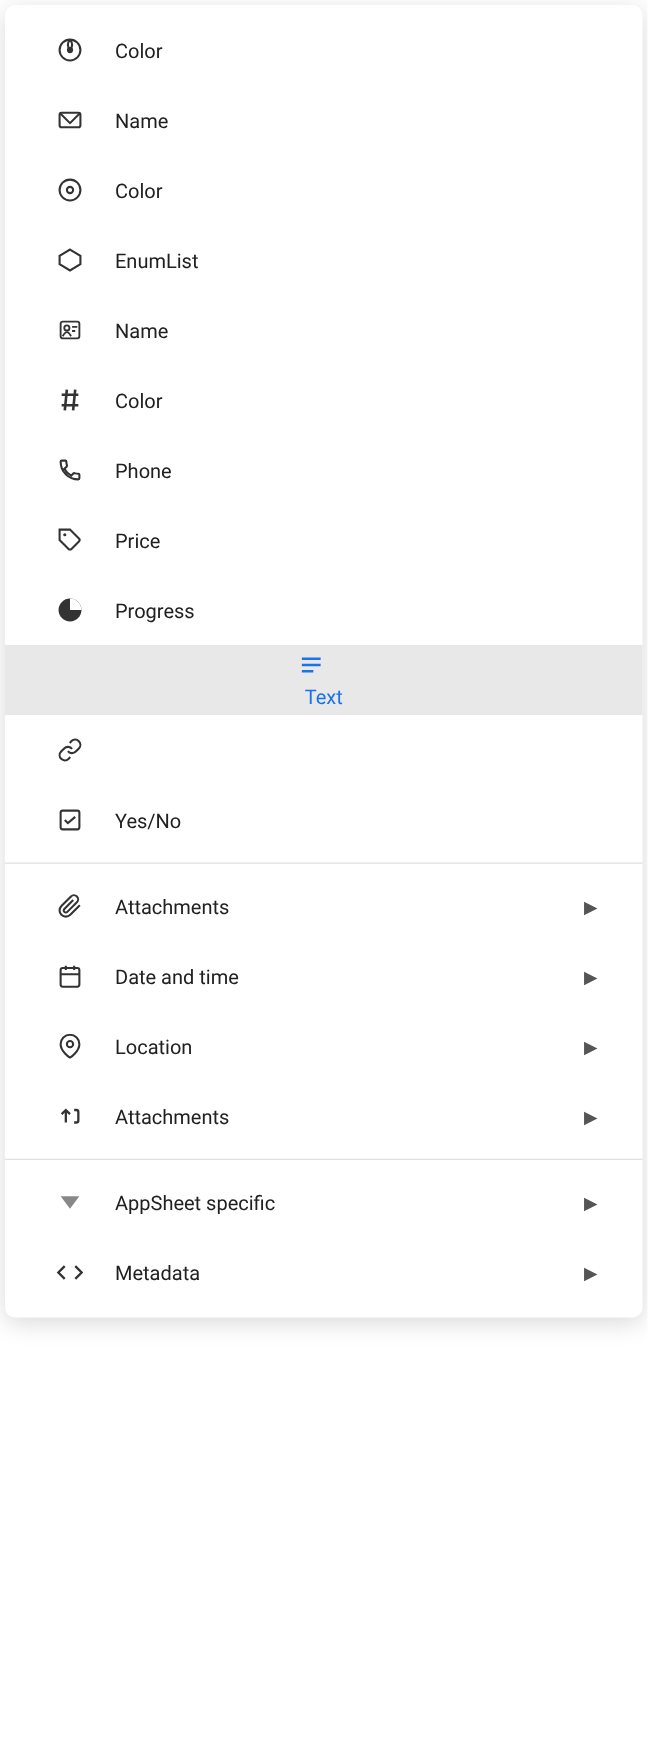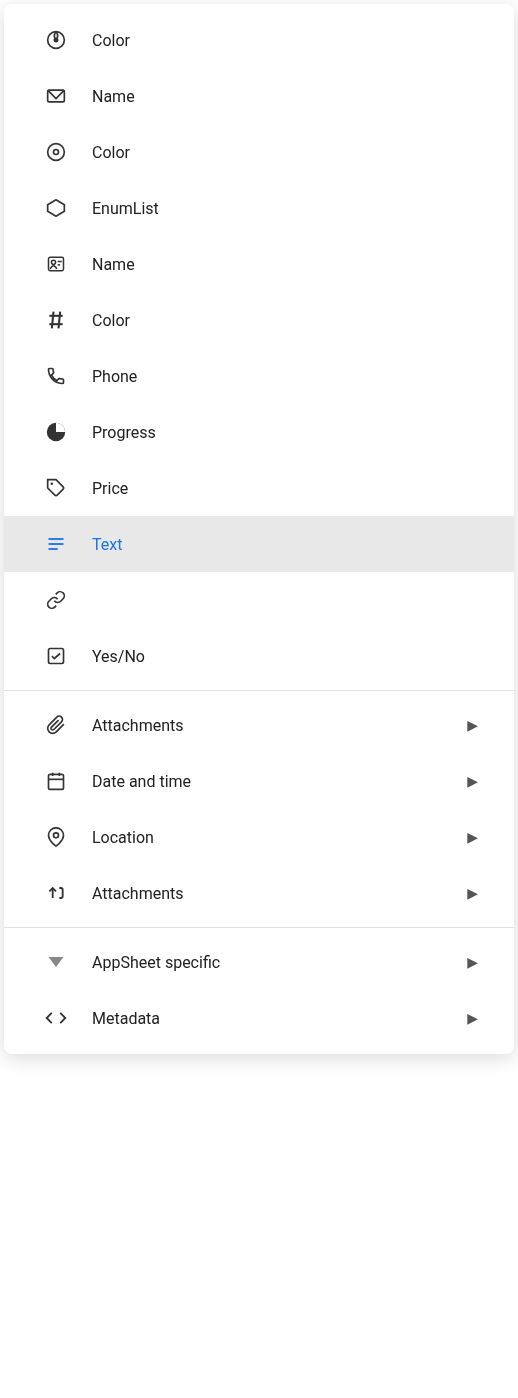--- a/index.html
+++ b/index.html
@@ -29,20 +29,21 @@
       display: flex;
       align-items: center;
       padding: 0 36px;
       height: 56px;
       cursor: pointer;
       position: relative;
     }
 
     .menu-item.selected {
       background: #e8e8e8;
+      flex-direction: column;
     }
 
     .menu-item.selected .item-label {
       color: #1a73e8;
     }
 
     .menu-item.selected .item-icon {
       color: #1a73e8;
     }
 
@@ -159,36 +160,36 @@
     <div class="item-icon icon-svg">
       <svg width="20" height="20" viewBox="0 0 24 24" fill="none" stroke="#333" stroke-width="2">
         <path d="M6.6 10.8c1.4 2.8 3.8 5.1 6.6 6.6l2.2-2.2c.3-.3.7-.4 1-.2 1.1.4 2.3.6 3.6.6.6 0 1 .4 1 1V20c0 .6-.4 1-1 1-9.4 0-17-7.6-17-17 0-.6.4-1 1-1h3.5c.6 0 1 .4 1 1 0 1.3.2 2.5.6 3.6.1.3 0 .7-.2 1l-2.3 2.2z"></path>
       </svg>
     </div>
     <span class="item-label">Phone</span>
   </div>
 
   <div class="menu-item">
     <div class="item-icon icon-svg">
+      <svg width="20" height="20" viewBox="0 0 24 24" fill="none" stroke="#333" stroke-width="2">
+        <path d="M20.59 13.41l-7.17 7.17a2 2 0 01-2.83 0L2 12V2h10l8.59 8.59a2 2 0 010 2.82z"></path>
+        <line x1="7" y1="7" x2="7.01" y2="7" stroke-width="3" stroke-linecap="round"></line>
+      </svg>
+    </div>
+    <span class="item-label">Price</span>
+  </div>
+
+  <div class="menu-item">
+    <div class="item-icon icon-svg">
       <svg width="22" height="22" viewBox="0 0 24 24">
         <circle cx="12" cy="12" r="10" fill="#333"></circle>
         <path d="M12 2 A10 10 0 0 1 22 12 L12 12 Z" fill="white"></path>
       </svg>
     </div>
     <span class="item-label">Progress</span>
-  </div>
-
-  <div class="menu-item">
-    <div class="item-icon icon-svg">
-      <svg width="20" height="20" viewBox="0 0 24 24" fill="none" stroke="#333" stroke-width="2">
-        <path d="M20.59 13.41l-7.17 7.17a2 2 0 01-2.83 0L2 12V2h10l8.59 8.59a2 2 0 010 2.82z"></path>
-        <line x1="7" y1="7" x2="7.01" y2="7" stroke-width="3" stroke-linecap="round"></line>
-      </svg>
-    </div>
-    <span class="item-label">Price</span>
   </div>
 
   <div class="menu-item selected">
     <div class="item-icon icon-svg">
       <svg width="20" height="20" viewBox="0 0 24 24" fill="none" stroke="#1a73e8" stroke-width="2.2">
         <line x1="3" y1="6" x2="21" y2="6"></line>
         <line x1="3" y1="12" x2="21" y2="12"></line>
         <line x1="3" y1="18" x2="14" y2="18"></line>
       </svg>
     </div>

